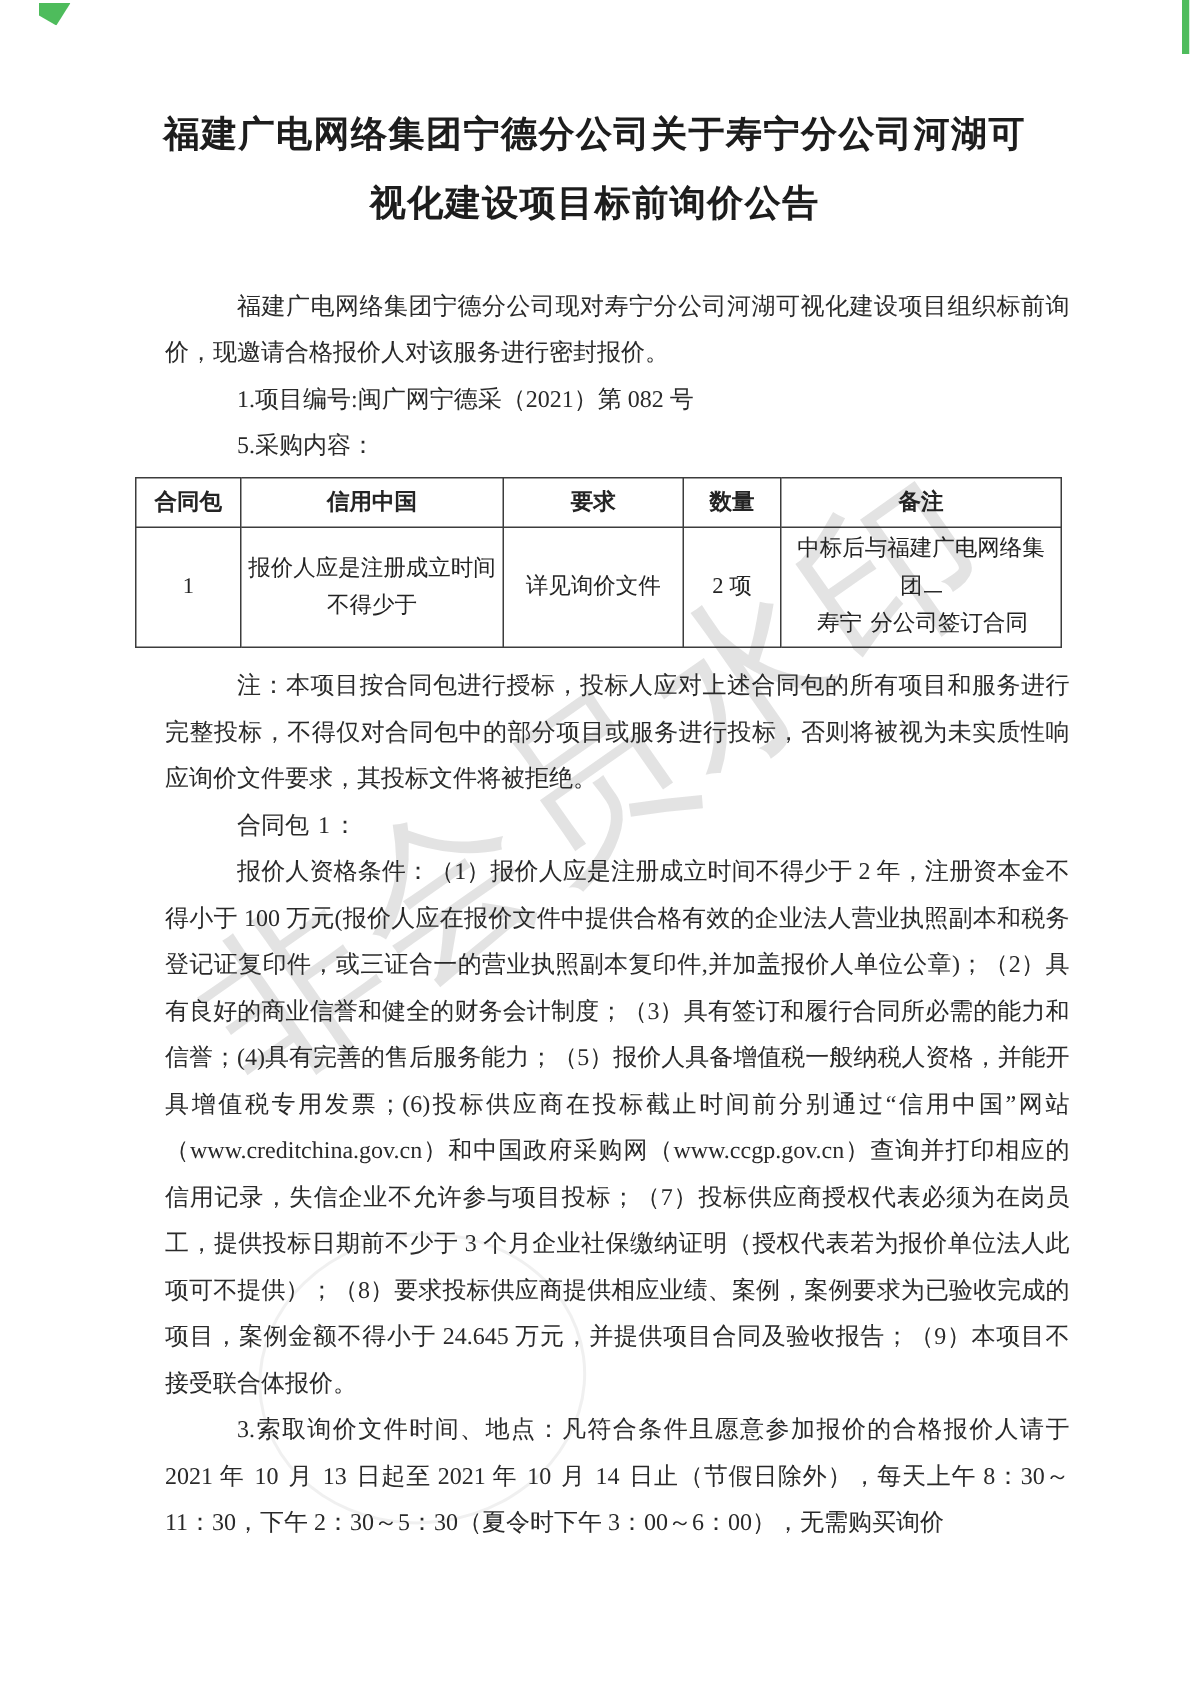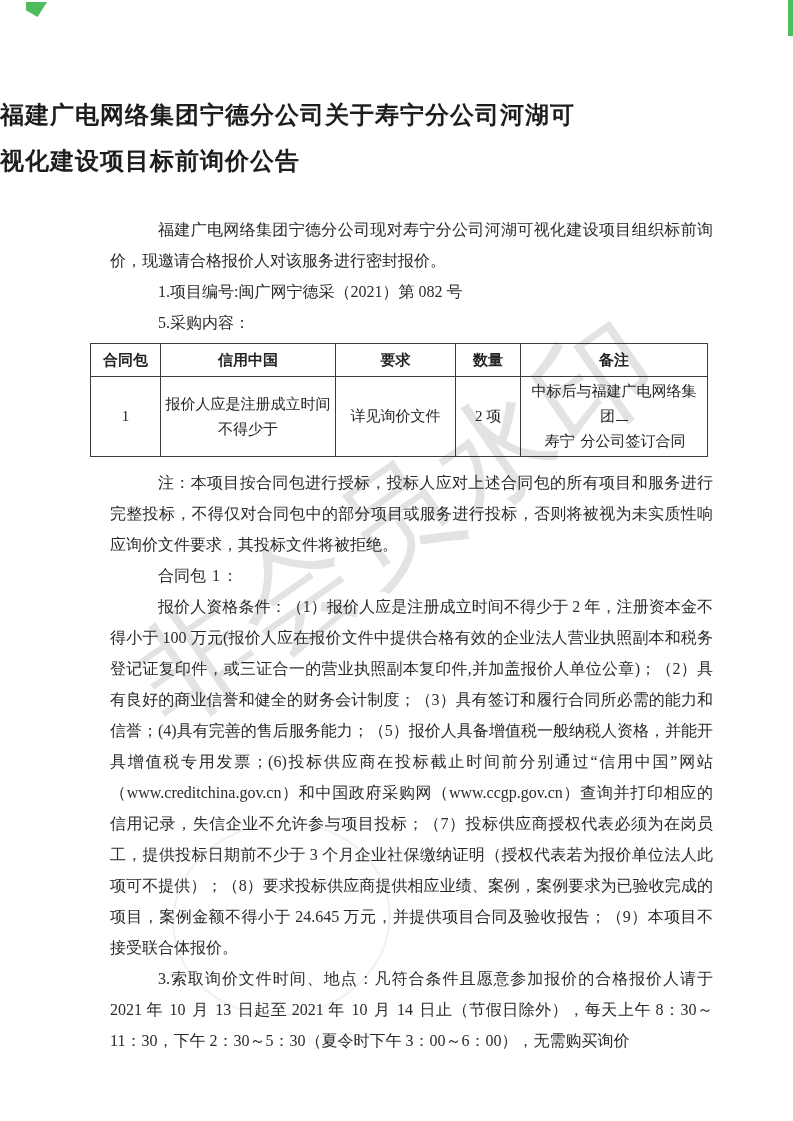--- a/index.html
+++ b/index.html
@@ -30,21 +30,21 @@
   }
   
   .stamp-ghost{
     position:absolute;left:172px;top:822px;width:215px;height:190px;
     border:2px solid rgba(60,60,60,0.08);border-radius:50%;
     transform:rotate(-8deg);
     pointer-events:none;
   }
 
   .title{
-    padding-top:92px;font-weight:bold;
+    padding-top:67px;text-align:center;font-weight:bold;
     font-size:24px;line-height:46px;letter-spacing:1px;color:#1d1d1d;
   }
 
   .content{
     margin-top:30px;padding:0 80px 0 110px;
     font-size:16px;line-height:31px;text-align:justify;color:#2a2a2a;
   }
   .content p{margin:0;text-indent:3em;}
 
   table.doc-table{

